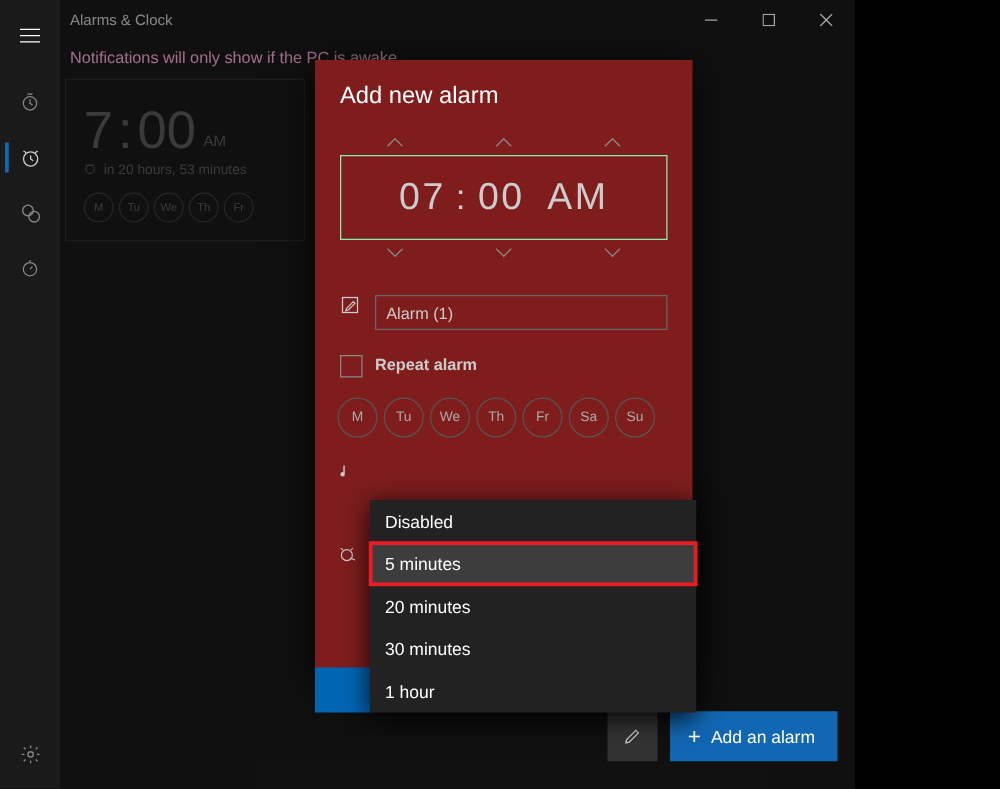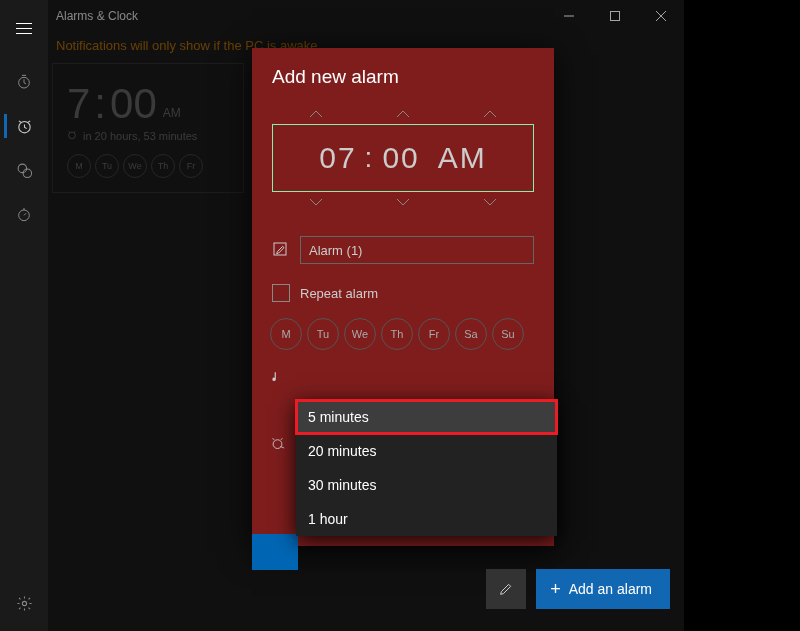--- a/index.html
+++ b/index.html
@@ -9,44 +9,44 @@
   .hamburger { width: 40px; height: 40px; display: flex; flex-direction: column; justify-content: center; align-items: center; gap: 4px; cursor: pointer; }
   .hamburger span { width: 16px; height: 1px; background: #fff; display: block; }
   .side-icon { width: 40px; height: 40px; display: flex; justify-content: center; align-items: center; color: #888; margin-top: 4px; cursor: pointer; position: relative; }
   .side-icon.active { color: #ccc; }
   .side-icon.active::before { content:""; position:absolute; left:0; top:8px; bottom:8px; width:3px; background:#1267b3; }
   .side-bottom { margin-top: auto; margin-bottom: 8px; }
   .main { flex: 1; position: relative; background: #1a1a1a; }
   .titlebar { height: 32px; display: flex; align-items: center; padding-left: 8px; color: #d0d0d0; font-size: 12px; }
   .window-controls { position: absolute; right: 0; top: 0; display: flex; }
   .wc { width: 46px; height: 32px; display:flex; align-items:center; justify-content:center; color: #fff; font-size: 12px; cursor:pointer; }
-  .notification { color: #a16207; font-size: 13px; padding: 6px 0 10px 4px; }
+  .notification { color: #f9a8d4; font-size: 13px; padding: 6px 0 10px 4px; }
   .bg-content { position: relative; padding-left: 4px; }
   .alarm-card { width: 192px; border: 1px solid #2b2b2b; padding: 16px 14px 14px 14px; color: #5a5a5a; background:#1a1a1a; }
   .alarm-time { font-size: 42px; font-weight: 300; display:flex; align-items:baseline; }
   .alarm-time .colon { padding: 0 4px; }
   .alarm-ampm { font-size: 12px; margin-left: 6px; align-self:flex-end; margin-bottom:8px;}
   .countdown-row { display:flex; align-items:flex-start; gap:6px; font-size:11px; margin-top:2px; }
   .good { font-size: 15px; margin-top: 10px; }
   .daychips { display:flex; gap:4px; margin-top:12px; }
   .daychip { width:24px; height:24px; border:1px solid #3a3a3a; border-radius:50%; display:flex; align-items:center; justify-content:center; font-size:9px; color:#5a5a5a; }
   .dimmer { position:absolute; left:0; top:0; right:0; bottom:0; background:rgba(0,0,0,0.35); pointer-events:none; }
 
   .modal { position:absolute; left:252px; top:48px; width:302px; background:#7f1d1d; box-shadow:0 6px 30px rgba(0,0,0,0.8); }
   .modal-title { color:#fff; font-size:19px; font-weight:400; padding:18px 20px 10px 20px; }
   .time-select { margin: 6px 20px 0 20px; }
   .chev-row { display:flex; }
   .chev-row .chev { flex:1; display:flex; justify-content:center; color:#888; font-size:12px; height:20px; align-items:center; cursor:pointer;}
   .time-box { border:1px solid #86efac; display:flex; align-items:center; justify-content:center; padding:16px 0; }
   .time-box span { color:#ccc; font-size:30px; font-weight:300; letter-spacing:2px; }
   .time-box .sep { padding:0 8px; font-size:28px; }
-  .name-row { display:flex; align-items:center; margin:24px 20px 0 20px; gap:10px; }
+  .name-row { display:flex; margin:24px 20px 0 20px; gap:10px; }
   .edit-icon { width:18px; height:18px; color:#ccc; }
   .name-input { flex:1; background:transparent; border:1px solid #666; color:#ccc; padding:5px 8px; font-size:13px; height:28px; }
-  .repeat-row { display:flex; align-items:center; gap:10px; margin:20px 20px 16px 20px; }
+  .repeat-row { display:flex; align-items:flex-start; gap:10px; margin:20px 20px 16px 20px;font-weight:bold; }
   .chk { width:18px; height:18px; border:1px solid #888; }
   .repeat-label { color:#ccc; font-size:13px; }
   .modal-days { display:flex; gap:5px; margin:14px 18px 0 18px; }
   .mday { width:32px; height:32px; border:1px solid #555; border-radius:50%; display:flex; align-items:center; justify-content:center; color:#aaa; font-size:11px; cursor:pointer; }
   .icon-left { position:absolute; left:18px; width:20px; color:#ccc; display:flex; align-items:center; }
   .sound-row { position:relative; margin-top:20px; height:20px; }
 
   .dropdown { position:absolute; left:296px; top:400px; width:261px; background:#222; box-shadow:0 4px 20px rgba(0,0,0,0.9); z-index:10; }
   .dd-item { color:#fff; font-size:14px; padding:9px 12px; cursor:pointer; }
   .dd-item.selected { background:#1b4d7a; }
@@ -245,20 +245,21 @@
             <path d="M4 4l3 2M20 4l-3 2"></path>
             <path d="M17 17l5 2" stroke-linecap="round"></path>
           </svg>
       </div>
     </div>
   </div>
 
   <div class="modal-footer-slice"></div>
 
   <div class="dropdown" id="dropdown">
+      <div class="dd-item">Disabled</div>
       <div class="dd-item highlight">5 minutes</div>
       <div class="dd-item">20 minutes</div>
       <div class="dd-item">30 minutes</div>
       <div class="dd-item">1 hour</div>
     </div>
 
   <div class="bottom-bar">
     <div class="edit-btn">
       <svg width="16" height="16" viewBox="0 0 24 24" fill="none" stroke="currentColor" stroke-width="1.5">
           <path d="M4 20l4-1 11-11-3-3L5 16l-1 4z"></path>

